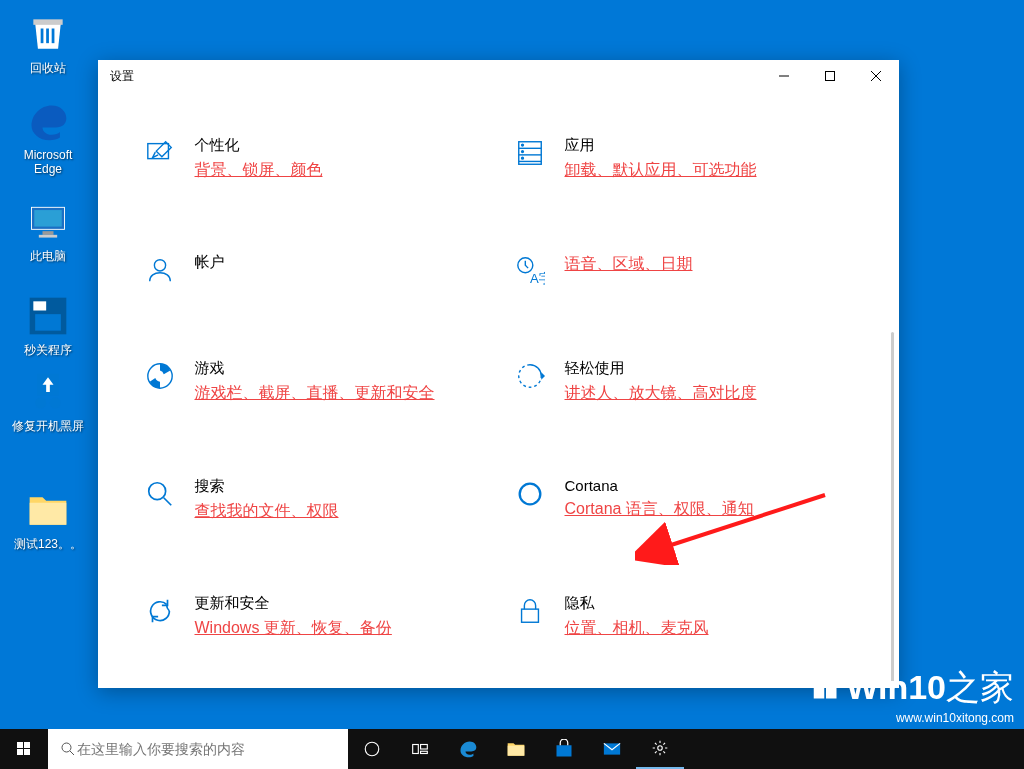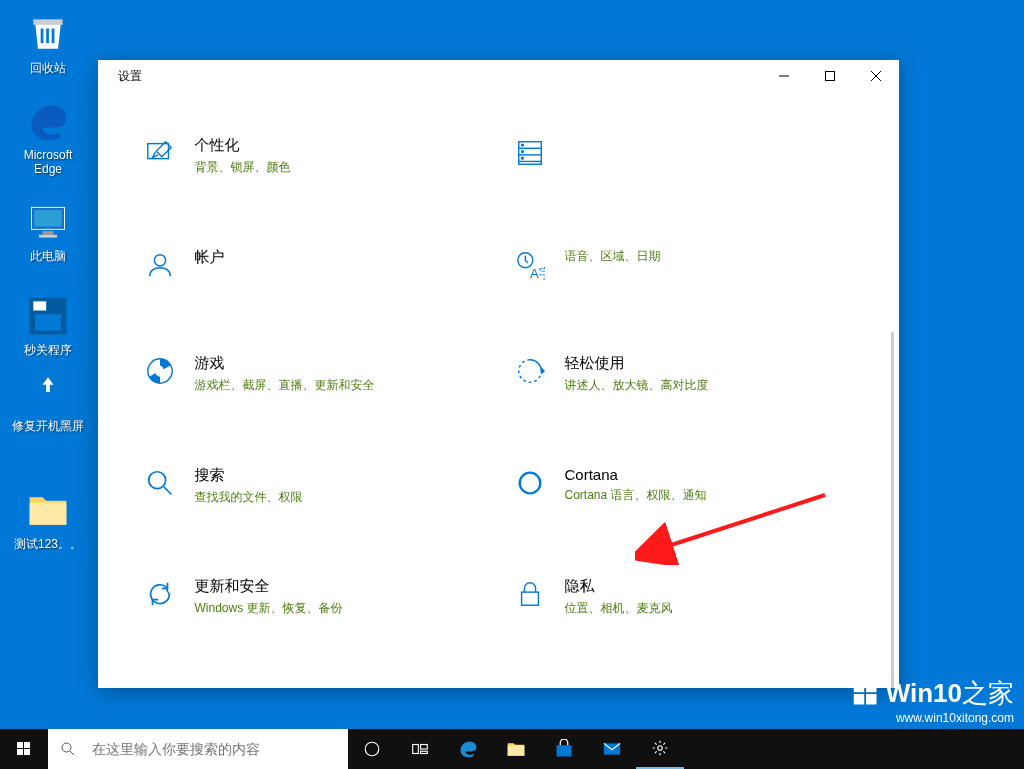--- a/index.html
+++ b/index.html
@@ -5,48 +5,48 @@
 * { margin: 0; padding: 0; box-sizing: border-box; font-family: "Microsoft YaHei", "Segoe UI", sans-serif; }
 body { width: 1024px; height: 769px; background: #0078d7; overflow: hidden; position: relative; }
 
 
 .desktop-icon { position: absolute; left: 10px; width: 76px; text-align: center; color: #fff; cursor: pointer; }
 .desktop-icon .ico { width: 44px; height: 44px; margin: 0 auto 4px; display: flex; align-items: center; justify-content: center; }
 .desktop-icon .lbl { font-size: 12px; text-shadow: 1px 1px 2px rgba(0,0,0,.6); }
 
 
 .window { position: absolute; left: 98px; top: 60px; width: 801px; height: 628px; background: #fff; box-shadow: 0 4px 20px rgba(0,0,0,.3); display: flex; flex-direction: column; }
-.titlebar { height: 32px; display: flex; align-items: center; justify-content: space-between; padding-left: 20px; }
+.titlebar { height: 32px; display: flex; align-items: center; justify-content: space-between; padding-left: 12px; }
 .titlebar .title { font-size: 12px; color: #000; }
 .winbtns { display: flex; }
 .winbtn { width: 46px; height: 32px; display: flex; align-items: center; justify-content: center; cursor: pointer; }
 .content { flex: 1; padding: 40px 30px 0 30px; overflow: hidden; position: relative; }
 .scrollbar { position: absolute; right: 5px; top: 240px; width: 3px; height: 380px; background: #ccc; border-radius: 2px; }
 .grid { display: grid; grid-template-columns: 1fr 1fr; column-gap: 20px; row-gap: 64px; max-width: 720px; margin: 0 auto; }
 .category { display: flex; align-items: flex-start; gap: 18px; cursor: pointer; padding: 4px; }
 .cat-icon { width: 34px; height: 34px; display: flex; align-items: center; justify-content: center; flex-shrink: 0; color: #0078d4; }
 .cat-icon svg { width: 30px; height: 30px; }
 .cat-text { flex: 1; }
 .cat-title { font-size: 15px; color: #000; margin-bottom: 4px; }
-.cat-desc { font-size: 12px; color: #4d7c0f; line-height: 1.4; }
+.cat-desc { font-size: 16px; color: #ef4444; line-height: 1.4; text-decoration: underline; }
 
 
 .arrow { position: absolute; left: 635px; top: 485px; pointer-events: none; }
 
 
 .taskbar { position: absolute; bottom: 0; left: 0; right: 0; height: 40px; background: #101010; display: flex; align-items: center; }
 .start { width: 48px; height: 40px; display: flex; align-items: center; justify-content: center; cursor: pointer; }
-.search { height: 40px; width: 300px; background: #fff; display: flex; align-items: center; padding: 0 12px; gap: 16px; }
+.search { height: 40px; width: 300px; background: #fff; display: flex; align-items: center; padding: 0 12px; gap: 1px; }
 .search input { border: none; outline: none; flex: 1; font-size: 14px; color: #555; background: transparent; }
 .tb-icon { width: 48px; height: 40px; display: flex; align-items: center; justify-content: center; cursor: pointer; color: #fff; }
 .tb-icon.active { border-bottom: 2px solid #76b9ed; }
 
 
 .watermark { position: absolute; right: 10px; bottom: 44px; text-align: right; color: #fff; }
-.watermark .big { font-size: 26px; font-weight: 600; display: flex; align-items: center; justify-content: flex-end; gap: 6px; }
+.watermark .big { font-size: 34px; font-weight: 600; display: flex; align-items: center; justify-content: flex-end; gap: 6px; }
 .watermark .small { font-size: 12px; }
 </style>
 </head>
 <body>
 
 <div class="desktop-icon" style="top:12px">
   <div class="ico">
     <svg viewBox="0 0 48 48">
         <path fill="#fff" d="M10 12h28l-3 28H13z"></path>
         <path fill="#ccc" d="M8 8h32v6H8z"></path>
@@ -156,20 +156,24 @@
           <svg viewBox="0 0 32 32" fill="none" stroke="currentColor" stroke-width="1.5">
               <rect x="4" y="4" width="24" height="24"></rect>
               <line x1="4" y1="11" x2="28" y2="11"></line>
               <line x1="4" y1="18" x2="28" y2="18"></line>
               <line x1="4" y1="25" x2="28" y2="25"></line>
               <circle cx="8" cy="7.5" r="1" fill="currentColor"></circle>
               <circle cx="8" cy="14.5" r="1" fill="currentColor"></circle>
               <circle cx="8" cy="21.5" r="1" fill="currentColor"></circle>
             </svg>
         </div>
+        <div class="cat-text">
+          <div class="cat-title">应用</div>
+          <div class="cat-desc">卸载、默认应用、可选功能</div>
+        </div>
       </div>
 
       <div class="category">
         <div class="cat-icon">
           <svg viewBox="0 0 32 32" fill="none" stroke="currentColor" stroke-width="1.5">
               <circle cx="16" cy="11" r="6"></circle>
               <path d="M5 28c0-6 5-9 11-9s11 3 11 9"></path>
             </svg>
         </div>
         <div class="cat-text">

